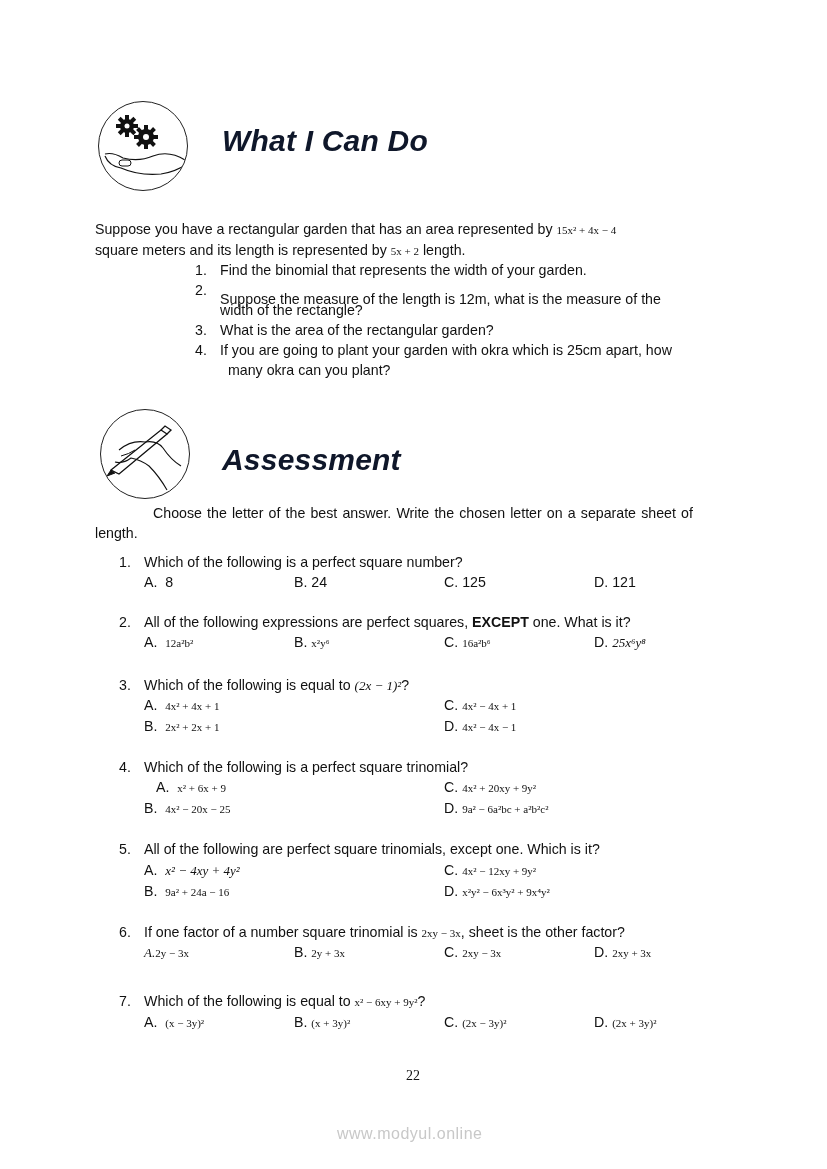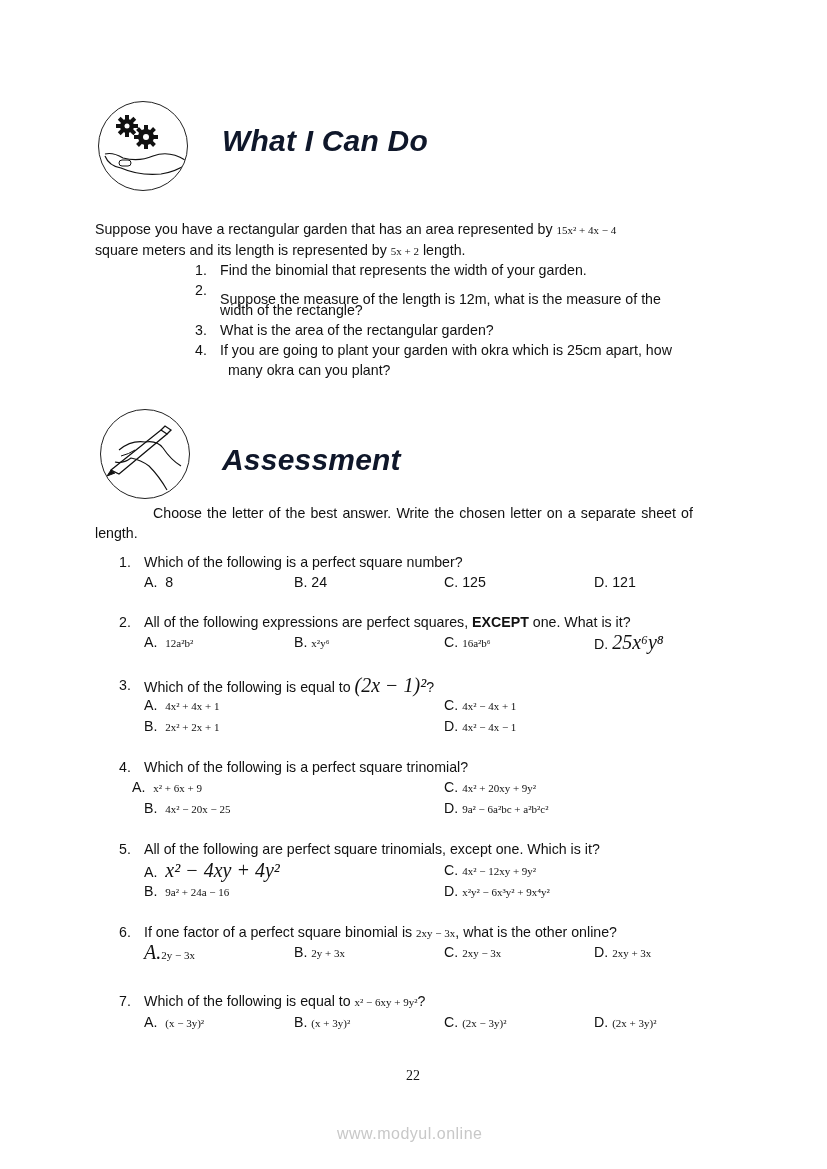--- a/index.html
+++ b/index.html
@@ -1,21 +1,21 @@
 <!DOCTYPE html>
 <html><head>
 <meta charset="utf-8">
 <style>
   html, body { margin:0; padding:0; background:#ffffff; }
   body { width:827px; height:1169px; position:relative; overflow:hidden; color:#111; font-family:"Liberation Sans", sans-serif; }
   .icon-circle { position:absolute; width:90px; height:90px; border:1.5px solid #222; border-radius:50%; box-sizing:border-box; overflow:hidden; background:#fff; }
   .section-title { position:absolute; font-family:"Liberation Sans", sans-serif; font-weight:bold; font-style:italic; font-size:30px; color:#0f172a; letter-spacing:0.2px; }
   .para { position:absolute; font-size:14.2px; line-height:20px; color:#111; }
   .math { font-family:"Liberation Serif", serif; font-size:11px; }
-  .math-i { font-family:"Liberation Serif", serif; font-style:italic; font-size:20px; }
+  .math-i { font-family:"Liberation Serif", serif; font-style:italic; font-size:13px; }
   .item { position:absolute; font-size:14.2px; line-height:20px; }
   .num { position:absolute; font-size:14.2px; line-height:20px; }
   .q { position:absolute; font-size:14.2px; line-height:20px; }
   .opt { position:absolute; font-size:14.2px; line-height:20px; white-space:nowrap; }
   .page-num { position:absolute; font-family:"Liberation Serif", serif; font-size:14px; }
   .watermark { position:absolute; font-family:"Liberation Sans", sans-serif; font-size:16px; color:#c8c8c8; letter-spacing:0.5px; }
 </style>
 </head>
 <body>
 
@@ -115,38 +115,38 @@
   <span class="q" style="left:144px; top:675px;"><span>Which of the following is equal to </span><span class="math-i">(2x − 1)²</span><span>?</span></span>
   <span class="opt" style="left:144px; top:695px;"><span>A.</span>&nbsp; <span class="math">4x² + 4x + 1</span></span>
   <span class="opt" style="left:144px; top:716px;"><span>B.</span>&nbsp; <span class="math">2x² + 2x + 1</span></span>
   <span class="opt" style="left:444px; top:695px;"><span>C.</span> <span class="math">4x² − 4x + 1</span></span>
   <span class="opt" style="left:444px; top:716px;"><span>D.</span> <span class="math">4x² − 4x − 1</span></span>
 </div>
 
 <div>
   <span class="num" style="left:119px; top:757px;">4.</span>
   <span class="q" style="left:144px; top:757px;">Which of the following is a perfect square trinomial?</span>
-  <span class="opt" style="left:132px; top:777px;"><span>A.</span>&nbsp; <span class="math">x² + 6x + 9</span></span>
+  <span class="opt" style="left:156px; top:777px;"><span>A.</span>&nbsp; <span class="math">x² + 6x + 9</span></span>
   <span class="opt" style="left:144px; top:798px;"><span>B.</span>&nbsp; <span class="math">4x² − 20x − 25</span></span>
   <span class="opt" style="left:444px; top:777px;"><span>C.</span> <span class="math">4x² + 20xy + 9y²</span></span>
   <span class="opt" style="left:444px; top:798px;"><span>D.</span> <span class="math">9a² − 6a²bc + a²b²c²</span></span>
 </div>
 
 <div>
   <span class="num" style="left:119px; top:839px;">5.</span>
   <span class="q" style="left:144px; top:839px;">All of the following are perfect square trinomials, except one. Which is it?</span>
   <span class="opt" style="left:144px; top:860px;"><span>A.</span>&nbsp; <span class="math-i">x² − 4xy + 4y²</span></span>
   <span class="opt" style="left:144px; top:881px;"><span>B.</span>&nbsp; <span class="math">9a² + 24a − 16</span></span>
   <span class="opt" style="left:444px; top:860px;"><span>C.</span> <span class="math">4x² − 12xy + 9y²</span></span>
   <span class="opt" style="left:444px; top:881px;"><span>D.</span> <span class="math">x²y² − 6x³y² + 9x⁴y²</span></span>
 </div>
 
 <div>
   <span class="num" style="left:119px; top:922px;">6.</span>
-  <span class="q" style="left:144px; top:922px;"><span>If one factor of a perfect square binomial is </span><span class="math">2xy − 3x</span><span>, what is the other online?</span></span>
+  <span class="q" style="left:144px; top:922px;"><span>If one factor of a number square trinomial is </span><span class="math">2xy − 3x</span><span>, sheet is the other factor?</span></span>
   <span class="opt" style="left:144px; top:942px;"><span class="math-i">A.</span><span class="math">2y − 3x</span></span>
   <span class="opt" style="left:294px; top:942px;"><span>B.</span> <span class="math">2y + 3x</span></span>
   <span class="opt" style="left:444px; top:942px;"><span>C.</span> <span class="math">2xy − 3x</span></span>
   <span class="opt" style="left:594px; top:942px;"><span>D.</span> <span class="math">2xy + 3x</span></span>
 </div>
 
 <div>
   <span class="num" style="left:119px; top:991px;">7.</span>
   <span class="q" style="left:144px; top:991px;"><span>Which of the following is equal to </span><span class="math">x² − 6xy + 9y²</span><span>?</span></span>
   <span class="opt" style="left:144px; top:1012px;"><span>A.</span>&nbsp; <span class="math">(x − 3y)²</span></span>

